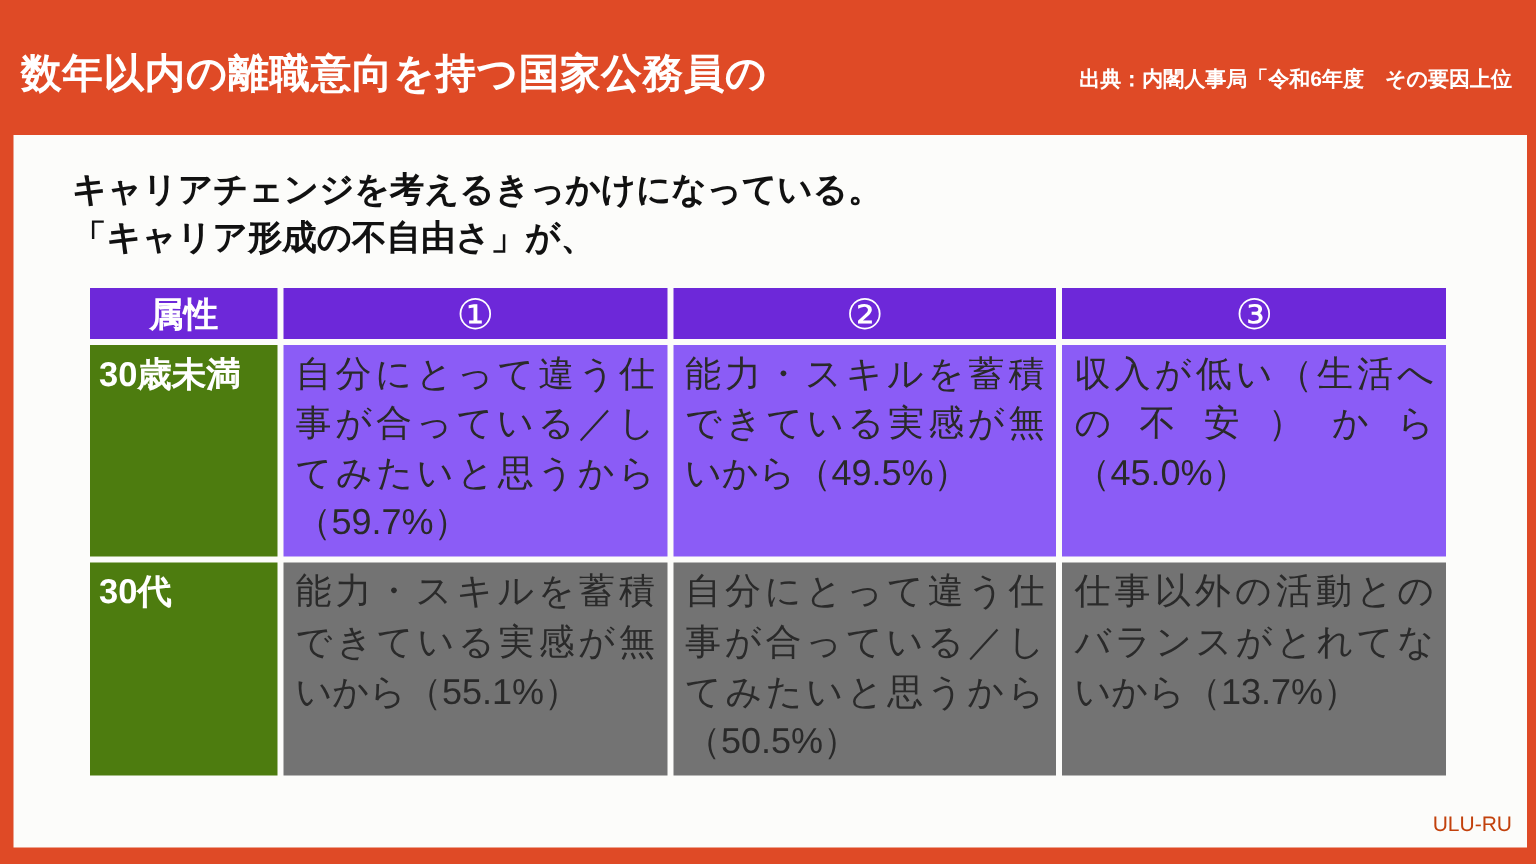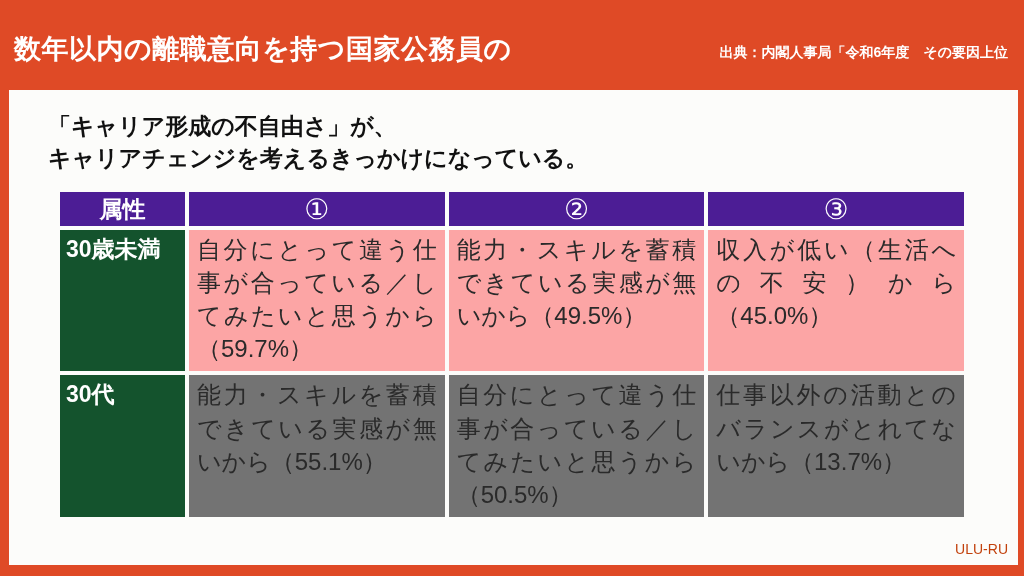--- a/index.html
+++ b/index.html
@@ -52,51 +52,51 @@
   .grid {
     position: absolute;
     left: 51px;
     top: 102px;
     width: 904px;
     display: grid;
     grid-template-columns: 125px 1fr 1fr 1fr;
     gap: 4px;
   }
   .hcell {
-    background: #4c1d95;
+    background: #6d28d9;
     color: #FFFFFF;
     height: 34px;
     display: flex;
     align-items: center;
     justify-content: center;
     font-size: 23px;
     font-weight: bold;
   }
   .hcell-num {
     font-size: 28px;
     font-weight: normal;
   }
   .lcell {
-    background: #14532d;
+    background: #4d7c0f;
     color: #FFFFFF;
     font-size: 23px;
     font-weight: bold;
     padding: 4px 4px 0 6px;
     box-sizing: border-box;
   }
   .dcell {
     color: #2A2A2A;
     font-size: 24px;
     line-height: 1.38;
     padding: 3px 8px 6px 8px;
     box-sizing: border-box;
     text-align: justify;
     text-justify: inter-character;
   }
-  .row1 { background: #fca5a5; min-height: 133px; }
+  .row1 { background: #8b5cf6; min-height: 133px; }
   .row2 { background: #737373; min-height: 141px; }
   .logo {
     position: absolute;
     right: 10px;
     bottom: 8px;
     color: #c2410c;
     font-size: 14px;
     font-weight: 400;
     letter-spacing: 0px;
   }
@@ -108,22 +108,22 @@
   <div class="title">
     <div>数年以内の離職意向を持つ国家公務員の</div>
   </div>
   <div class="source">
     <div>出典：内閣人事局「令和6年度　その要因上位</div>
   </div>
 </div>
 
 <div class="card">
   <div class="headline">
+    <div>キャリアチェンジを考えるきっかけになっている。</div>
     <div>「キャリア形成の不自由さ」が、</div>
-    <div>キャリアチェンジを考えるきっかけになっている。</div>
   </div>
 
   <div class="grid">
     <div class="hcell">属性</div>
     <div class="hcell hcell-num">①</div>
     <div class="hcell hcell-num">②</div>
     <div class="hcell hcell-num">③</div>
 
     <div class="lcell">30歳未満</div>
     <div class="dcell row1">自分にとって違う仕事が合っている／してみたいと思うから（59.7%）</div>

